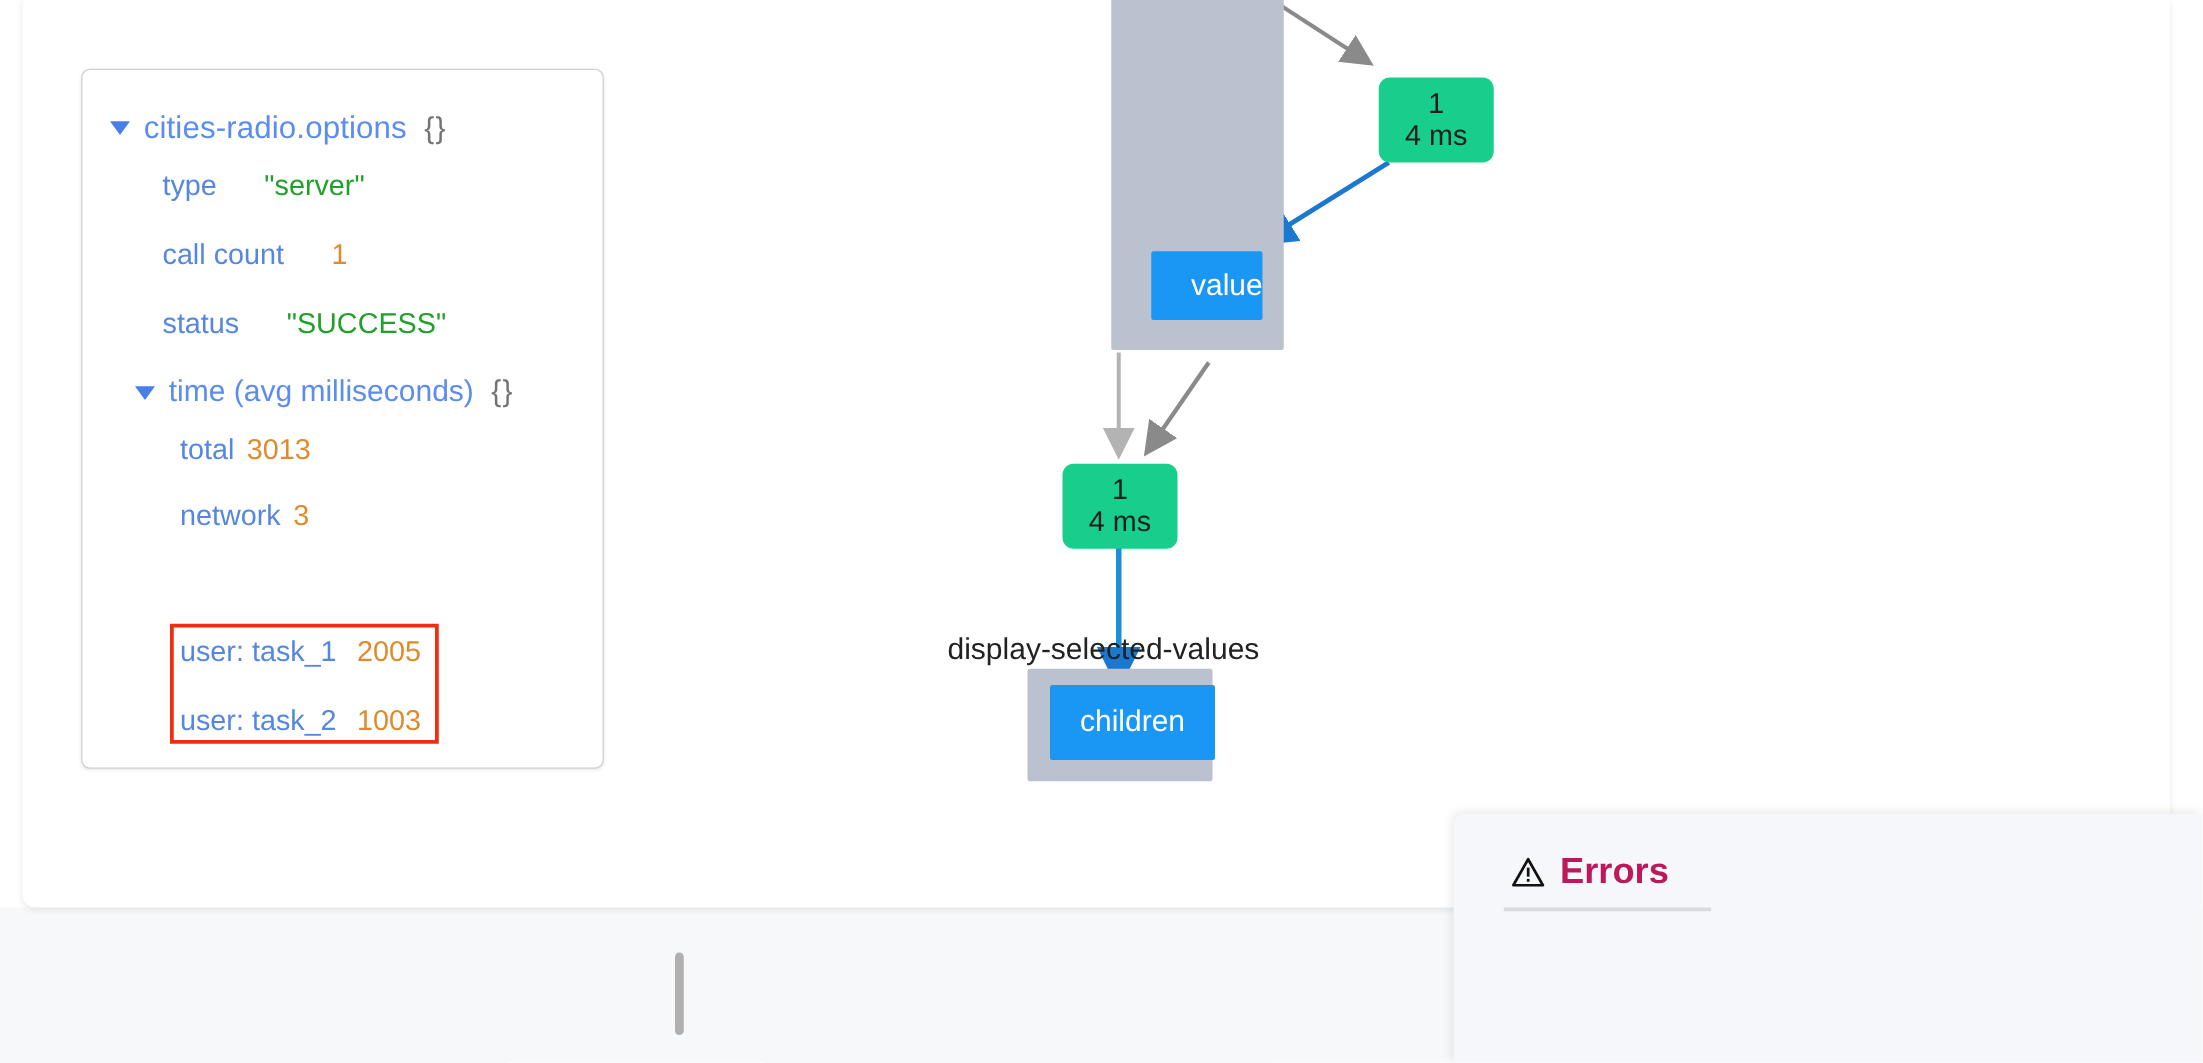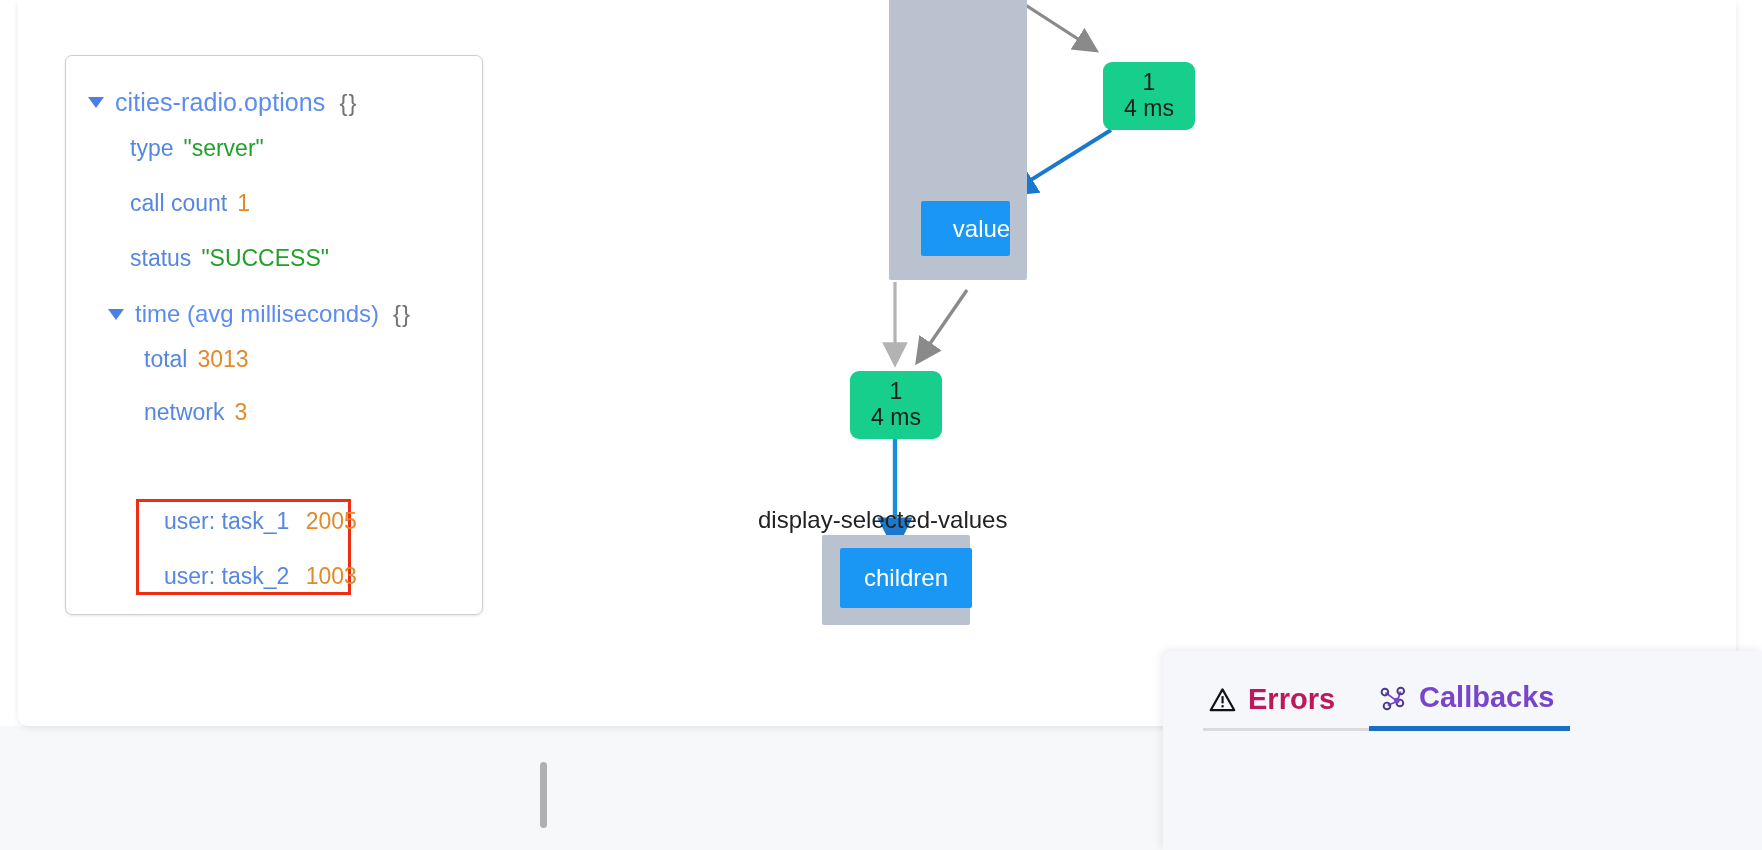--- a/index.html
+++ b/index.html
@@ -59,21 +59,21 @@
     display: flex;
     align-items: center;
     font-size: 23px;
     line-height: 1.0;
     white-space: nowrap;
     margin-top: 12px;
   }
 
   .tree-root-row { margin-bottom: 22px; padding-left: 6px; }
   .tree-sub-row  { margin-bottom: 22px; padding-left: 26px; }
-  .tree-leaf-1   { margin-bottom: 32px; padding-left: 48px; }
+  .tree-leaf-1   { margin-bottom: 32px; padding-left: 48px; gap: 28px; }
   .tree-leaf-2   { margin-bottom: 30px; padding-left: 62px; }
 
   .caret {
     display: inline-block;
     width: 0;
     height: 0;
     border-left: 8px solid transparent;
     border-right: 8px solid transparent;
     border-top: 11px solid #4a7fe8;
     margin-right: 11px;
@@ -119,21 +119,20 @@
     height: 96px;
     border: 3px solid #ef2d12;
     box-sizing: border-box;
     background: transparent;
   }
   .user-task-row {
     position: absolute;
     font-size: 23px;
     white-space: nowrap;
     left: 126px;
-    margin-left: 20px;
   }
   .user-task-row .leaf-key { color: #5687e0; }
 
   
   .graph-layer {
     position: absolute;
     left: 0; top: 0;
     width: 1718px; height: 726px;
     pointer-events: none;
   }
@@ -348,34 +347,19 @@
         <span class="tab-icon">
           <svg width="27" height="25" viewBox="0 0 24 22">
             <path d="M12 2 L22.5 20.5 L1.5 20.5 Z" fill="none" stroke="#111111" stroke-width="1.9" stroke-linejoin="round"></path>
             <rect x="11.1" y="8" width="1.9" height="6.4" fill="#111111"></rect>
             <rect x="11.1" y="16" width="1.9" height="2" fill="#111111"></rect>
           </svg>
         </span>
         <span>Errors</span>
       </div>
 
-      <div class="tab tab-callbacks">
-        <span class="tab-icon">
-          <svg width="28" height="26" viewBox="0 0 26 24">
-            <line x1="6" y1="7" x2="17" y2="15" stroke="#7744cc" stroke-width="1.7"></line>
-            <line x1="17" y1="15" x2="20" y2="6" stroke="#7744cc" stroke-width="1.7"></line>
-            <line x1="17" y1="15" x2="8" y2="19" stroke="#7744cc" stroke-width="1.7"></line>
-            <circle cx="5.5" cy="6.5" r="3.1" fill="none" stroke="#4a3a8c" stroke-width="1.8"></circle>
-            <circle cx="20.2" cy="5.5" r="3.1" fill="none" stroke="#4a3a8c" stroke-width="1.8"></circle>
-            <circle cx="7.4" cy="19.4" r="3.1" fill="none" stroke="#4a3a8c" stroke-width="1.8"></circle>
-            <circle cx="19.4" cy="16.6" r="3.1" fill="none" stroke="#4a3a8c" stroke-width="1.8"></circle>
-            <circle cx="16.6" cy="14.4" r="2.6" fill="#7744cc"></circle>
-          </svg>
-        </span>
-        <span>Callbacks</span>
-      </div>
 
     </div>
   </div>
 
   <div class="devtools-scrollbar"></div>
 
 </div>
 
 </body></html>

